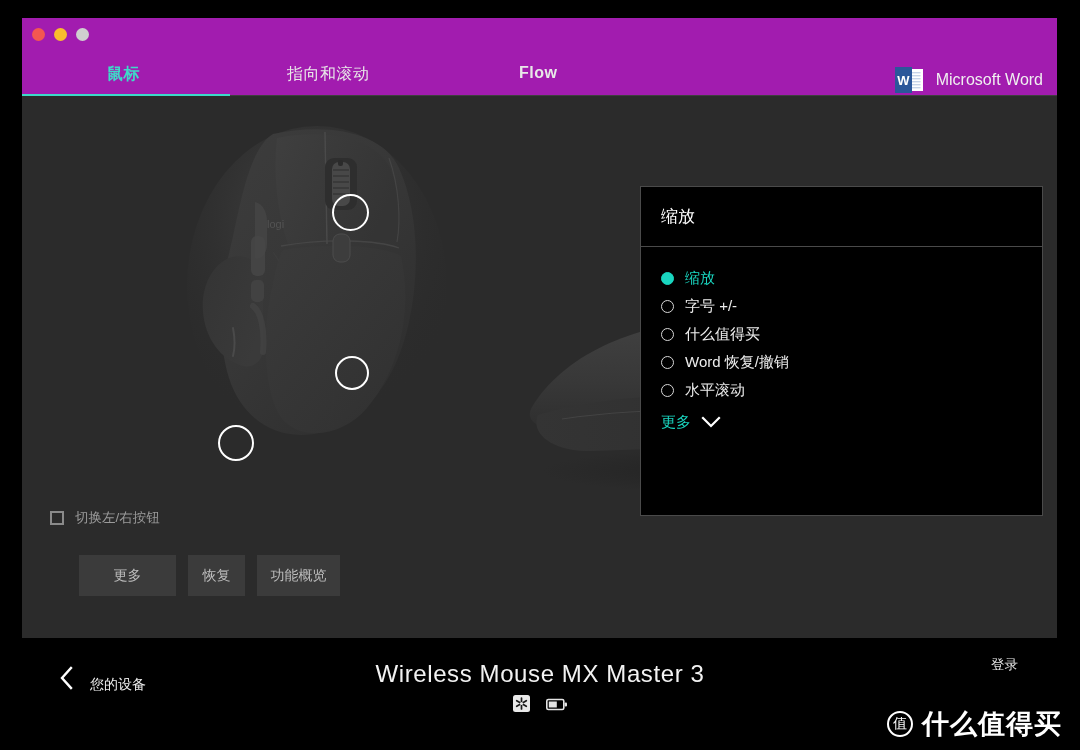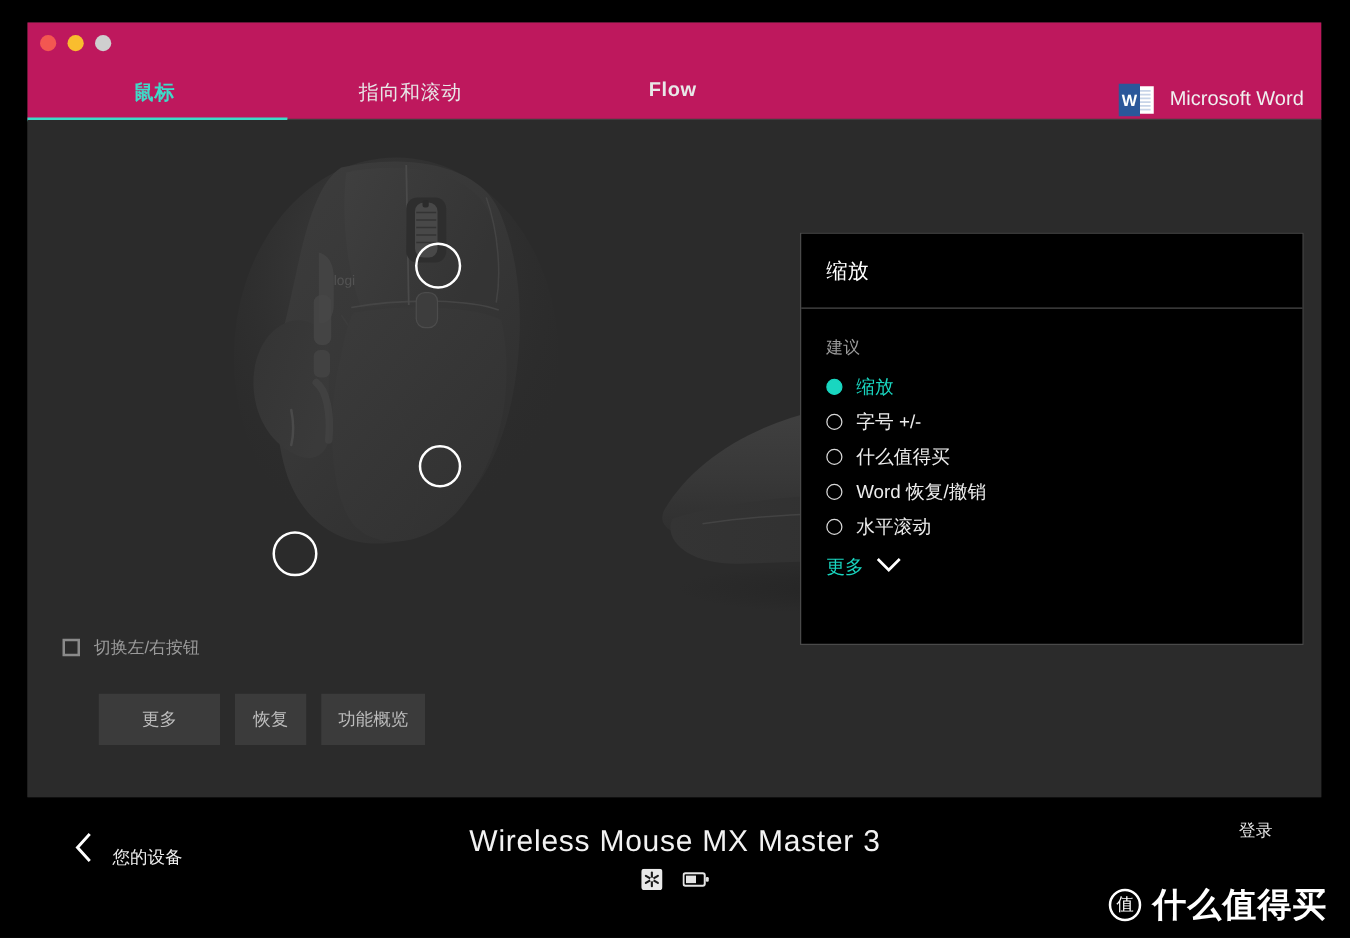--- a/index.html
+++ b/index.html
@@ -12,21 +12,21 @@
   #root { position: relative; width: 1080px; height: 750px; background:#000; }
 
   
   .window {
     position: absolute; left: 22px; top: 18px;
     width: 1035px; height: 620px;
     background: #2b2b2b;
   }
 
   
-  .titlebar { position: relative; height: 78px; background: #be185d; }
+  .titlebar { position: relative; height: 78px; background: #a21caf; }
   .traffic { position: absolute; left: 10px; top: 10px; display: flex; gap: 9px; }
   .dot { width: 13px; height: 13px; border-radius: 50%; }
   .dot.red { background: #f35751; }
   .dot.yellow { background: #f9bd2e; }
   .dot.gray { background: #cfcfcf; }
 
   .tabs { position: absolute; left: 0; top: 46px; width: 100%; height: 32px; }
   .tab {
     position: absolute; top: 0; font-size: 16px; letter-spacing: .5px;
     color: #e8e8e8; white-space: nowrap;
@@ -290,21 +290,20 @@
         <button class="btn btn-more">更多</button>
         <button class="btn btn-restore">恢复</button>
         <button class="btn btn-overview">功能概览</button>
       </div>
 
       <div class="panel">
         <div class="panel-head">
           <span class="panel-title">缩放</span>
         </div>
         <div class="panel-body">
-          <div class="section-label">建议</div>
 
           <div class="option selected">
             <span class="radio"></span>
             <span class="opt-label">缩放</span>
           </div>
           <div class="option">
             <span class="radio"></span>
             <span class="opt-label">字号 +/-</span>
           </div>
           <div class="option">

